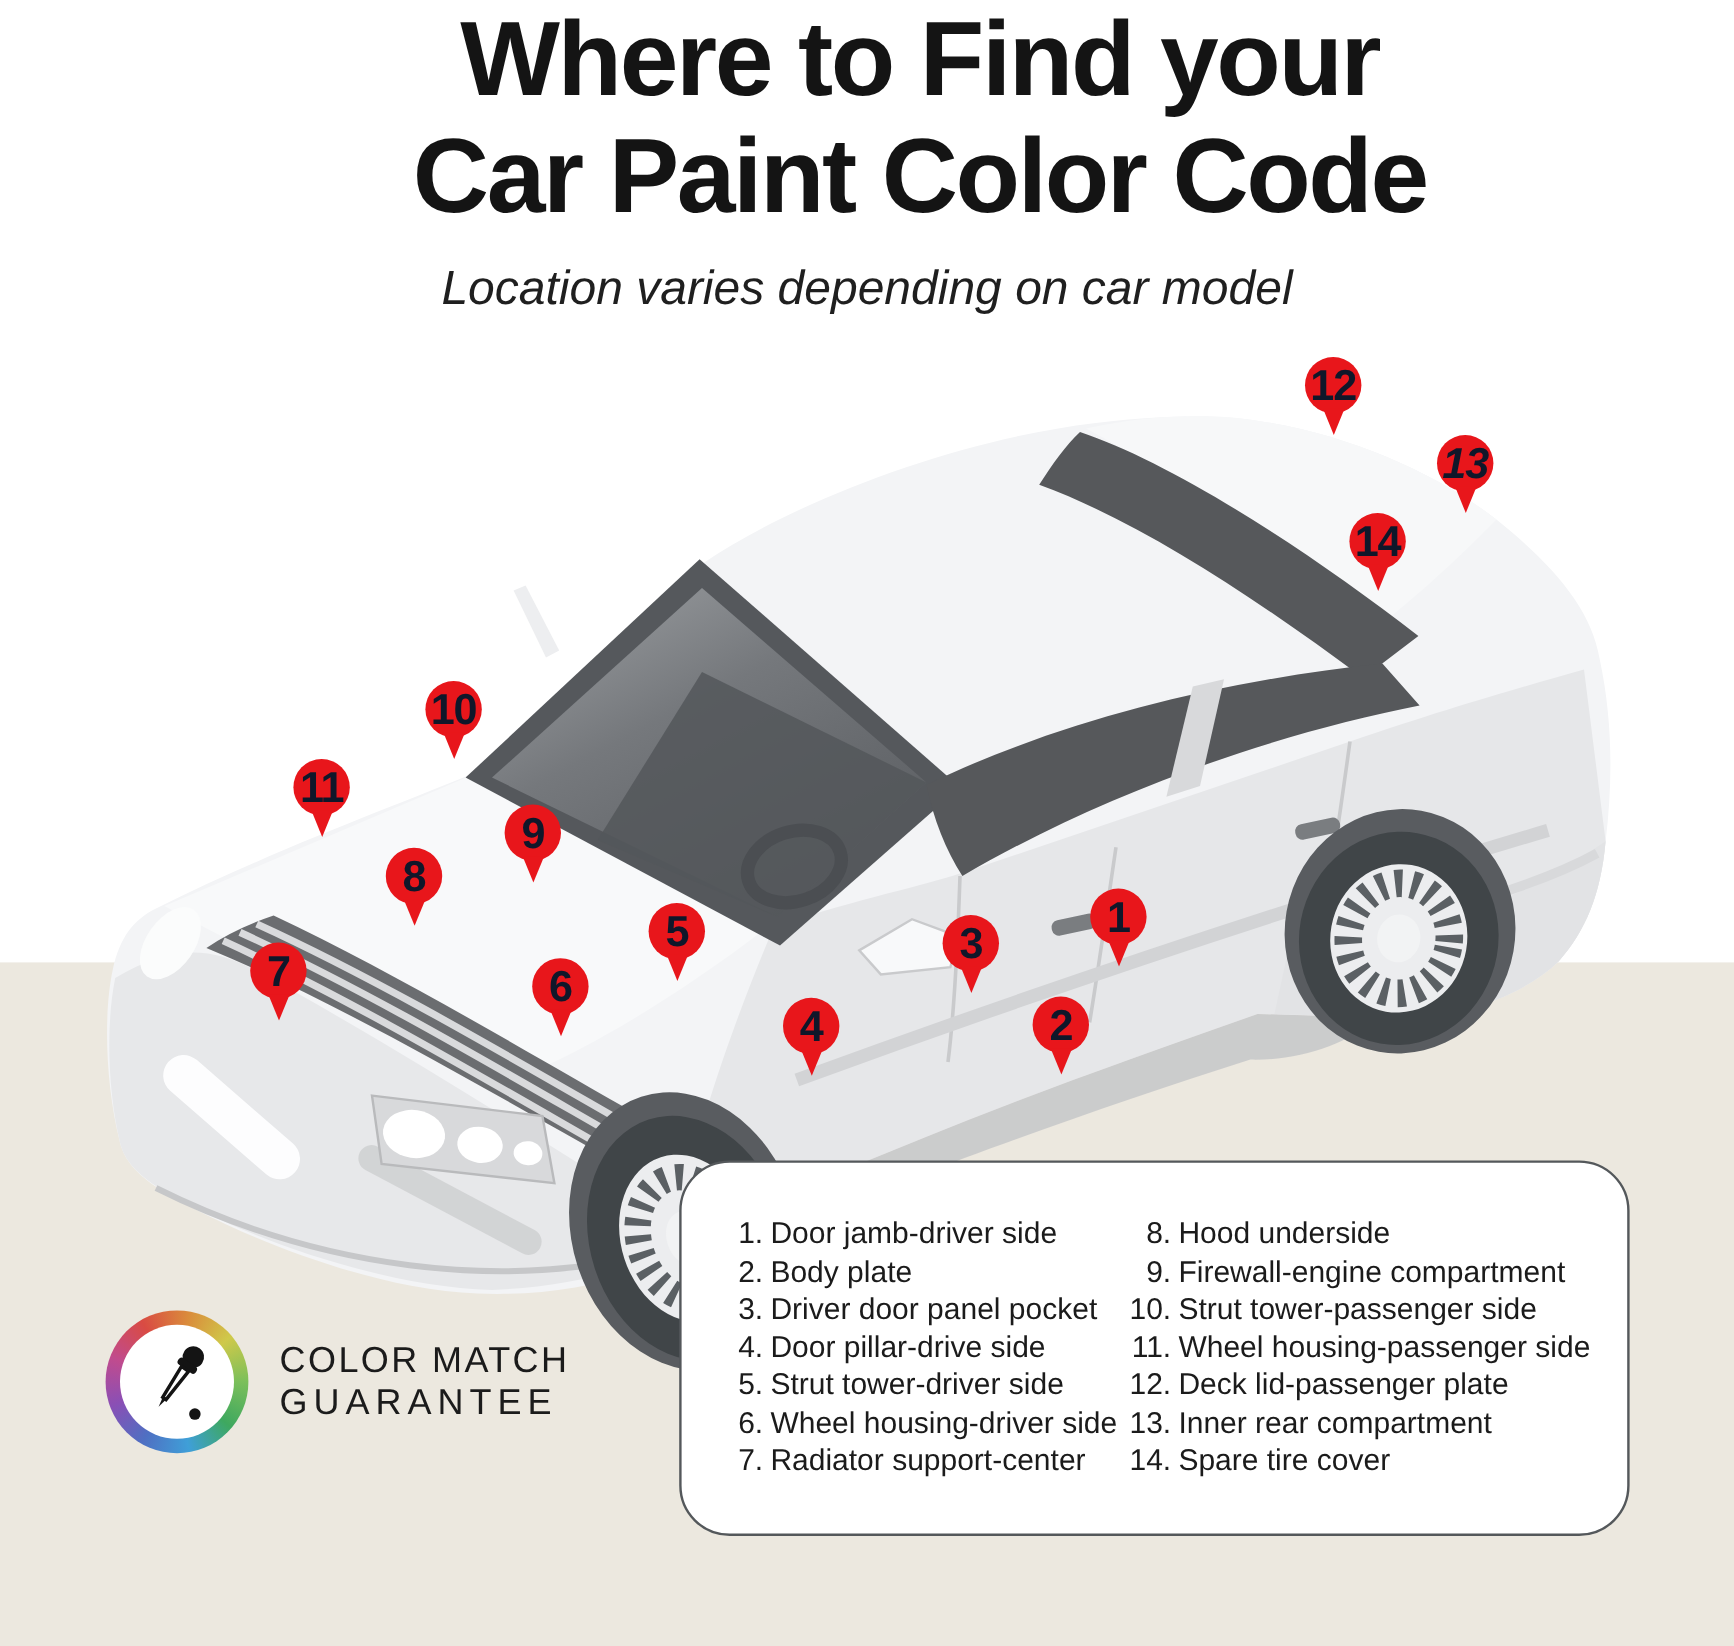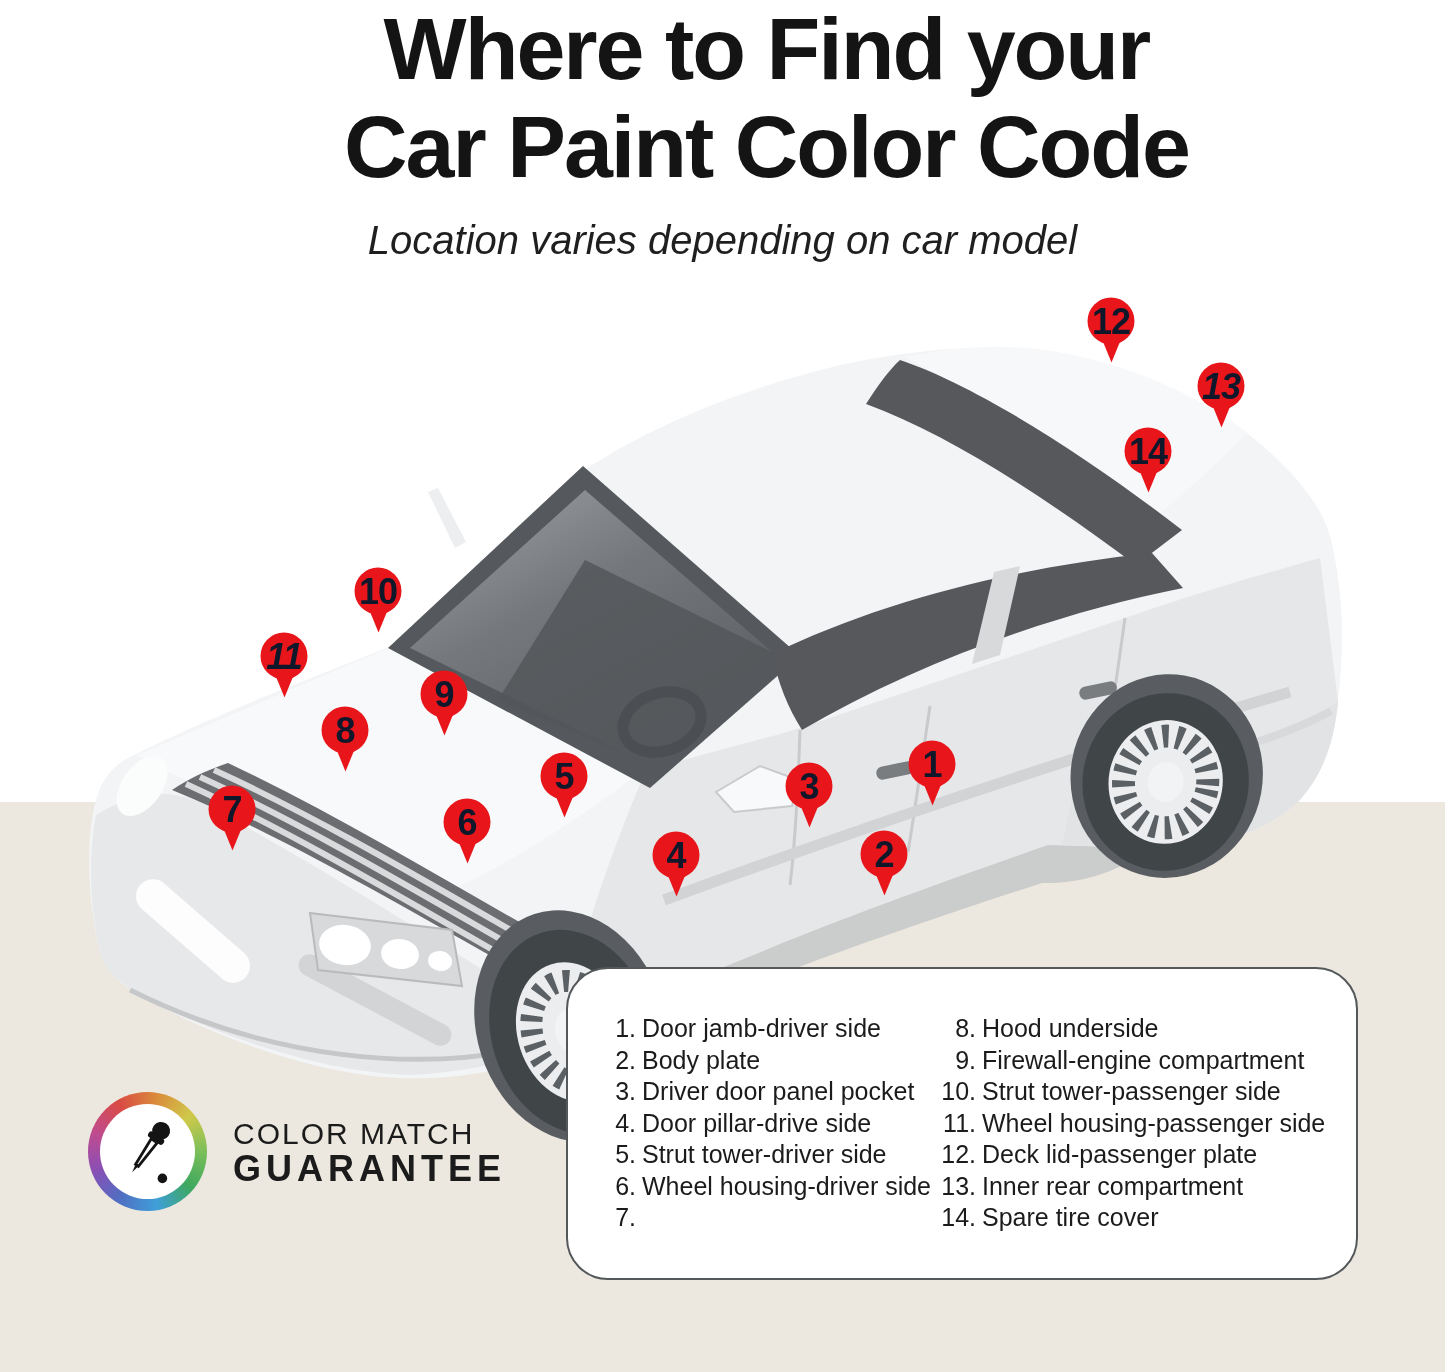--- a/index.html
+++ b/index.html
@@ -43,21 +43,21 @@
   .legend .c2 .num{min-width:44px;}
 
   
   .badge{position:absolute;left:88px;top:1092px;z-index:40;display:flex;align-items:center;}
   .ring{width:119px;height:119px;border-radius:50%;position:relative;flex:0 0 auto;
         background:conic-gradient(from -30deg,#d94b43,#da8c3b,#cfc94a,#7bbf5a,#3ea85f,#3f9fd8,#4f6fc2,#8a4fb5,#c04b8e,#d94b43);}
   .ring .inner{position:absolute;left:12px;top:12px;width:95px;height:95px;border-radius:50%;
         background:#ffffff;display:flex;align-items:center;justify-content:center;}
   .badge-text{margin-left:26px;color:#1b1b1b;}
   .badge-text .l1{font-size:30px;letter-spacing:2px;line-height:34px;}
-  .badge-text .l2{font-size:36px;font-weight:700;letter-spacing:5px;line-height:36px;}
+  .badge-text .l2{font-size:30px;font-weight:400;letter-spacing:5px;line-height:36px;}
 </style>
 </head>
 <body>
 
 <div class="stage">
 
   <div class="band"></div>
 
   <svg class="car" width="1445" height="1372" viewBox="0 0 1445 1372">
     <defs>
@@ -193,21 +193,21 @@
       </div>
       <div class="pin" style="left: 345px; top: 730px;">
         <span>8</span>
       </div>
       <div class="pin" style="left: 444px; top: 694px;">
         <span>9</span>
       </div>
       <div class="pin" style="left: 378px; top: 591px; justify-content: center;">
         <span>10</span>
       </div>
-      <div class="pin" style="left: 284px; top: 656px; font-style: italic;">
+      <div class="pin" style="left: 268px; top: 656px;">
         <span>11</span>
       </div>
       <div class="pin" style="left: 1111px; top: 321px;">
         <span>12</span>
       </div>
       <div class="pin" style="left: 1221px; top: 386px; font-style: italic;">
         <span>13</span>
       </div>
       <div class="pin" style="left: 1148px; top: 451px;">
         <span>14</span>
@@ -235,20 +235,21 @@
         <div class="row">
           <span class="num">5.</span>
           <span class="lbl">Strut tower-driver side</span>
         </div>
         <div class="row">
           <span class="num">6.</span>
           <span class="lbl">Wheel housing-driver side</span>
         </div>
         <div class="row">
           <span class="num">7.</span>
+          <span class="lbl">Radiator support-center</span>
         </div>
       </div>
     <div class="col c2" id="legend-col-2">
         <div class="row">
           <span class="num">8.</span>
           <span class="lbl">Hood underside</span>
         </div>
         <div class="row">
           <span class="num">9.</span>
           <span class="lbl">Firewall-engine compartment</span>

